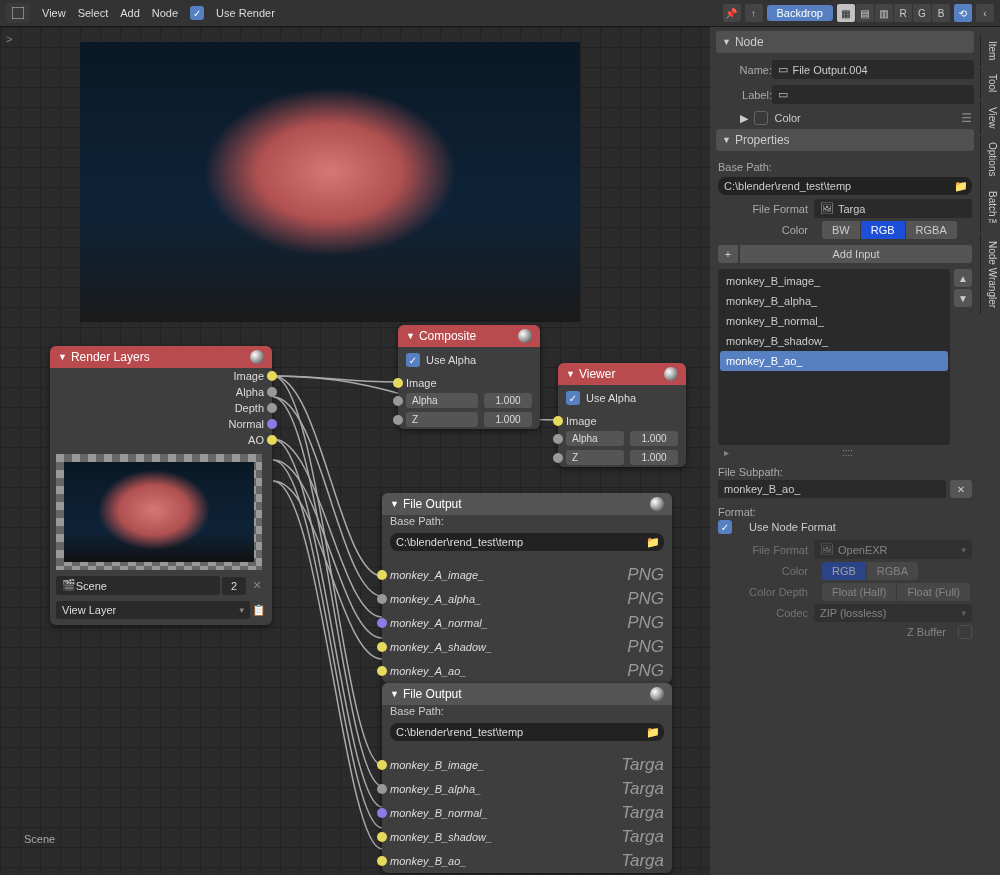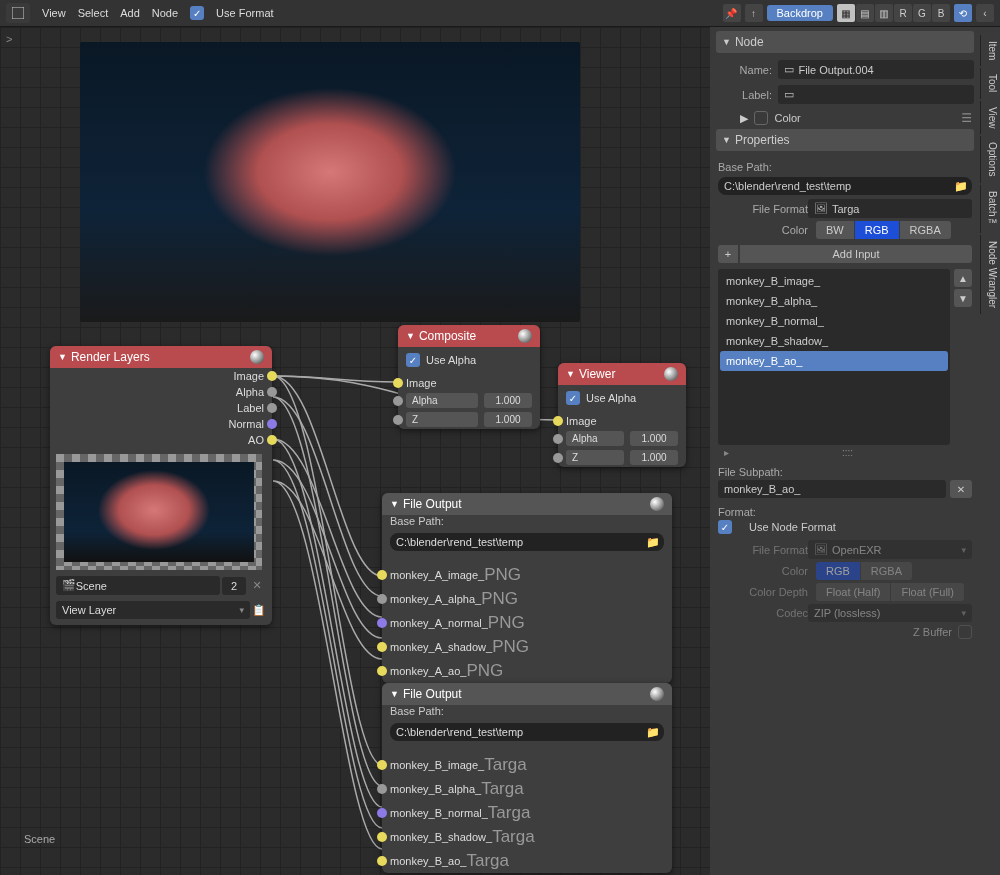--- a/index.html
+++ b/index.html
@@ -64,72 +64,72 @@
               linear-gradient(#0a1825,#0e2338 70%,#111); }
 .rl-row { display: flex; gap: 2px; margin: 6px; align-items: center; }
 .rl-field { flex: 1; background: #2a2a2a; border-radius: 3px; padding: 3px 6px; font-size: 11px; display:flex; align-items:center; }
 .rl-num { width: 24px; background:#2a2a2a; border-radius:3px; padding:3px 0; text-align:center; font-size:11px;}
 .rl-x { width:18px; text-align:center; color:#888;}
 .rl-chev { color:#888; font-size:9px; margin-left:auto;}
 .rl-icon { width:14px; height:14px; display:flex; align-items:center; justify-content:center;}
 
 .path-input { background: #222; border-radius: 8px; padding: 3px 24px 3px 6px; font-size: 11px; position: relative; margin: 4px 0;}
 .path-input .folder-ic { position:absolute; right:4px; top:3px; color:#ccc; font-size:11px;}
-.fo-row { display:flex; padding:2px 8px; align-items:center; position:relative;}
+.fo-row { display:flex; justify-content:space-between; padding:2px 8px; align-items:center; position:relative;font-style:italic;}
 .fo-row .socket-dot { left:-5px; }
 .fo-format { color: #999; font-size: 17px; }
 .subhead { font-size: 11px; color: #ccc; padding: 0 8px 2px 8px; }
 
 
 .side { position: absolute; top: 27px; right: 0; width: 290px; bottom: 0; background: #3a3a3a; font-size: 11px; color: #ccc; }
 .side .vtabs { position:absolute; right:0; top:8px; width:20px; display:flex; flex-direction:column; gap:2px;}
 .vtab { writing-mode: vertical-rl; background:#3a3a3a; padding:6px 2px; font-size:10px; border-left:1px solid #222; text-align:center;}
 .side-inner { position:absolute; top:0; left:0; right:20px; bottom:0; padding:4px 6px; overflow:hidden;}
 .panel-head { background: #505050; padding: 4px 6px; font-size: 12px; border-radius: 3px; margin-bottom: 4px; display:flex; align-items:center; }
 .panel-head .tri { margin-right:4px; font-size:9px;}
-.prop-row { display: flex; align-items: center; padding: 3px 0; gap: 6px; }
+.prop-row { display: flex; align-items: center; padding: 3px 0; }
 .prop-label { width: 56px; text-align: right; color: #aaa; }
 .prop-field { flex: 1; background: #2a2a2a; border-radius: 3px; padding: 3px 6px; display:flex; align-items:center; gap:4px;}
 .mini-ic { color:#bbb; font-size:11px;}
 .sub-row-color { display: flex; align-items:center; gap:6px; padding:4px 2px 4px 24px;}
 .opt-btn { color:#888; margin-left:auto; font-size:12px;}
 .seg { display: flex; gap: 1px; padding-left: 8px; }
 .seg-btn { background: #555; padding: 3px 10px; font-size: 11px; border-radius: 0; }
 .seg-btn:first-child { border-radius: 3px 0 0 3px; }
 .seg-btn:last-child { border-radius: 0 3px 3px 0; }
 .seg-btn.active { background: #1d4ed8; color: #fff; }
 .add-input { display:flex; gap:2px; margin:6px 0;}
 .add-input .plus { width:20px; background:#555; text-align:center; padding:3px 0; border-radius:3px 0 0 3px;}
 .add-input .label { flex:1; background:#555; text-align:center; padding:3px 0; border-radius:0 3px 3px 0;}
 .input-list { background:#2a2a2a; border-radius:3px; padding:2px; position:relative; height:176px;}
 .input-item { padding: 4px 6px; border-radius:3px;}
 .input-item.selected { background: #5680c2; color:#fff;}
 .input-scroll { position:absolute; right:-22px; top:0; width:18px; display:flex; flex-direction:column; gap:2px;}
 .arrow-btn { background:#555; height:18px; display:flex; align-items:center; justify-content:center; border-radius:3px; font-size:10px;}
 .footer-tri { display:flex; justify-content:space-between; padding:2px 6px; color:#888; font-size:10px;}
-.format-row { display:flex; align-items:center; margin:3px 0;}
+.format-row { display:flex; align-items:center; gap:6px; margin:3px 0;}
 .format-label { width: 90px; text-align:right; color:#aaa;}
 .dim { opacity:0.5; pointer-events:none;}
 </style>
 </head>
 <body>
 
 <div class="topbar">
   <div class="left">
     <div class="dropdown-btn">
       <svg width="12" height="12" viewBox="0 0 12 12">
           <rect x="0" y="0" width="12" height="12" fill="none" stroke="#ccc"></rect>
         </svg>
     </div>
     <span class="menu-item">View</span>
     <span class="menu-item">Select</span>
     <span class="menu-item">Add</span>
     <span class="menu-item">Node</span>
     <div class="check"></div>
-    <span class="menu-item">Use Format</span>
+    <span class="menu-item">Use Render</span>
   </div>
   <div class="right">
     <span class="rbtn">📌</span>
     <span class="rbtn">↑</span>
     <span class="backdrop-btn">Backdrop</span>
     <div class="rbuttons">
       <span class="rbtn active">▦</span>
       <span class="rbtn">▤</span>
       <span class="rbtn">▥</span>
       <span class="rbtn">R</span>
@@ -177,21 +177,21 @@
     <div id="rl-outputs">
         <div class="socket-row">
           <span>Image</span>
           <span class="socket-dot socket-yellow"></span>
         </div>
         <div class="socket-row">
           <span>Alpha</span>
           <span class="socket-dot socket-grey"></span>
         </div>
         <div class="socket-row">
-          <span>Label</span>
+          <span>Depth</span>
           <span class="socket-dot socket-grey"></span>
         </div>
         <div class="socket-row">
           <span>Normal</span>
           <span class="socket-dot socket-purple"></span>
         </div>
         <div class="socket-row">
           <span>AO</span>
           <span class="socket-dot socket-yellow"></span>
         </div>

